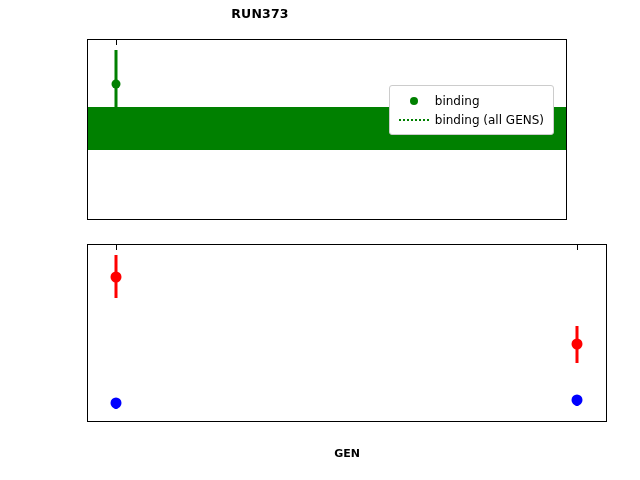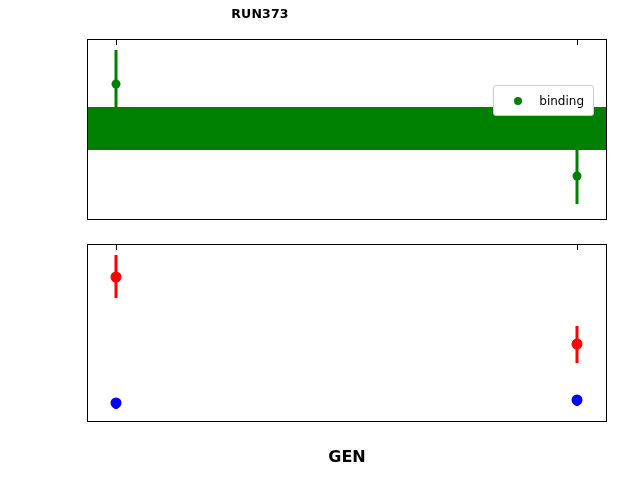--- a/index.html
+++ b/index.html
@@ -34,21 +34,21 @@
   }
 
   
   .axes {
     position: absolute;
     box-sizing: border-box;
     border: 1.6px solid #000000;
     background: #ffffff;
     overflow: hidden;
   }
-  #axes-top    { left: 87px; top: 39px;  width: 520px; height: 181px; padding-left: 40px; }
+  #axes-top    { left: 87px; top: 39px;  width: 480px; height: 181px; padding-left: 40px; }
   #axes-bottom { left: 87px; top: 244px; width: 520px; height: 178px; }
 
   
   .ytick {
     position: absolute;
     left: -5px;
     width: 5px;
     height: 0;
     border-top: 1.6px solid #000000;
   }
@@ -70,21 +70,21 @@
     top: 0;
     height: 0;
     width: 0;
   }
   .xlabel {
     position: absolute;
     left: 87px;
     width: 520px;
     top: 447px;
     text-align: center;
-    font-size: 16px;
+    font-size: 11px;
     font-weight: bold;
     color: #000000;
   }
 
   
   .errbar {
     position: absolute;
     width: 3px;
     transform: translateX(-50%);
   }
@@ -176,20 +176,26 @@
         <div class="errbar" style="left: 489.304px; top: 109.896px; height: 53.787px; background: rgb(0, 128, 0);"></div>
         <div class="marker" style="left: 489.304px; top: 135.822px; width: 9px; height: 9px; background: rgb(0, 128, 0);"></div>
       </div>
     <div class="legend" id="legend-top">
         <div class="legend-row">
           <span class="legend-key">
             <span class="legend-dot" style="background: rgb(0, 128, 0);"></span>
           </span>
           <span class="legend-label">binding</span>
         </div>
+        <div class="legend-row">
+          <span class="legend-key">
+            <span class="legend-dotline" style="border-top-color: rgb(0, 128, 0);"></span>
+          </span>
+          <span class="legend-label">binding (all GENS)</span>
+        </div>
       </div>
   </div>
 
   <div class="axes" id="axes-bottom">
     <div id="bottom-plot-area" style="position:absolute; left:0; top:0; right:0; bottom:0;">
         <div class="ytick-wrap" style="top: 8.16667px;">
           <div class="ytick"></div>
         </div>
         <div class="ytick-wrap" style="top: 37.3333px;">
           <div class="ytick"></div>

